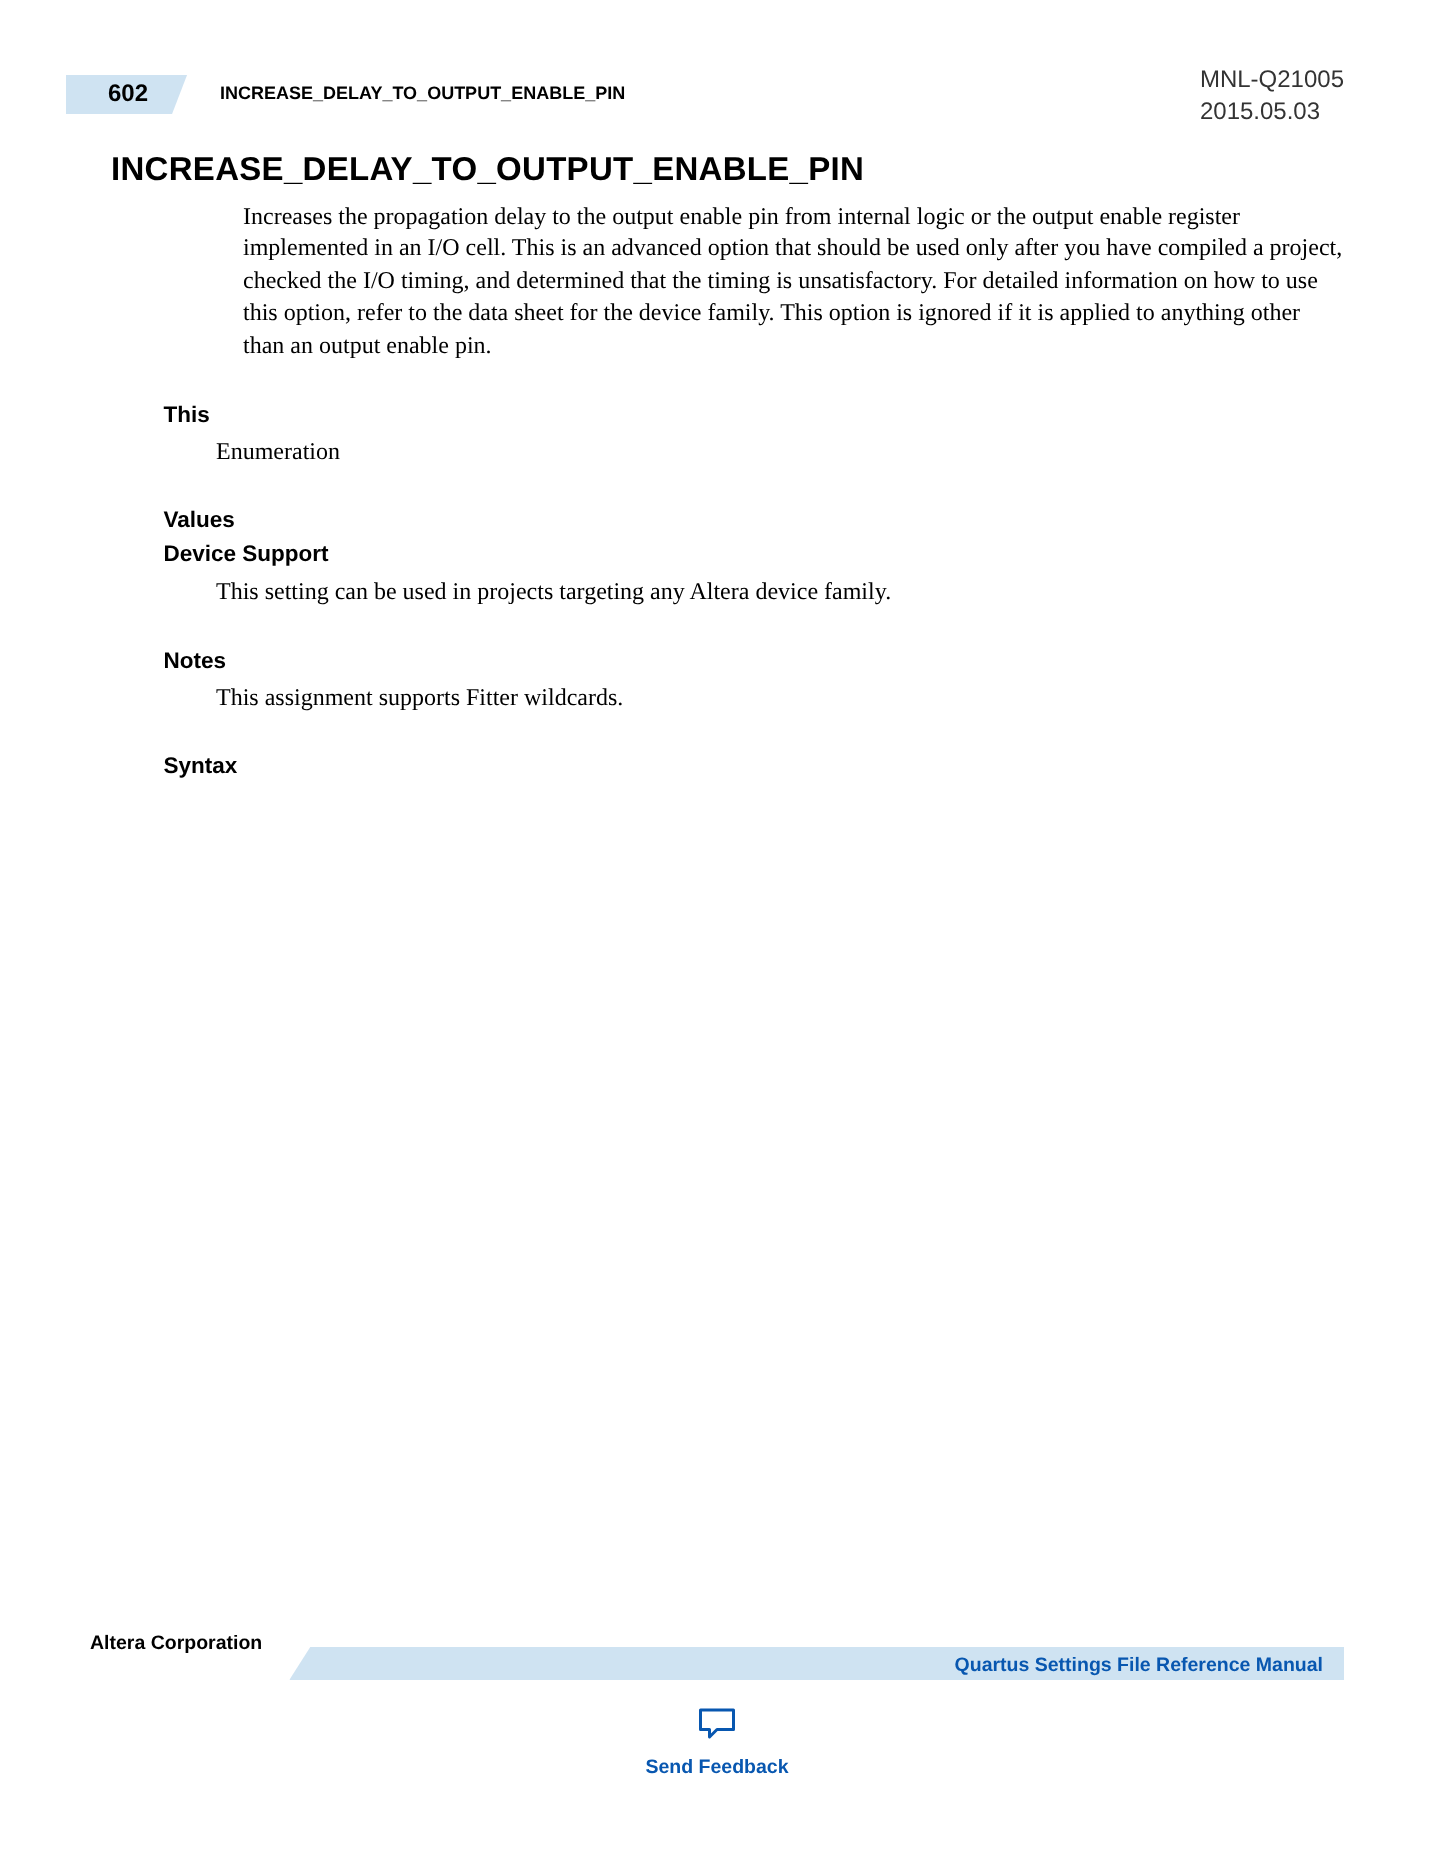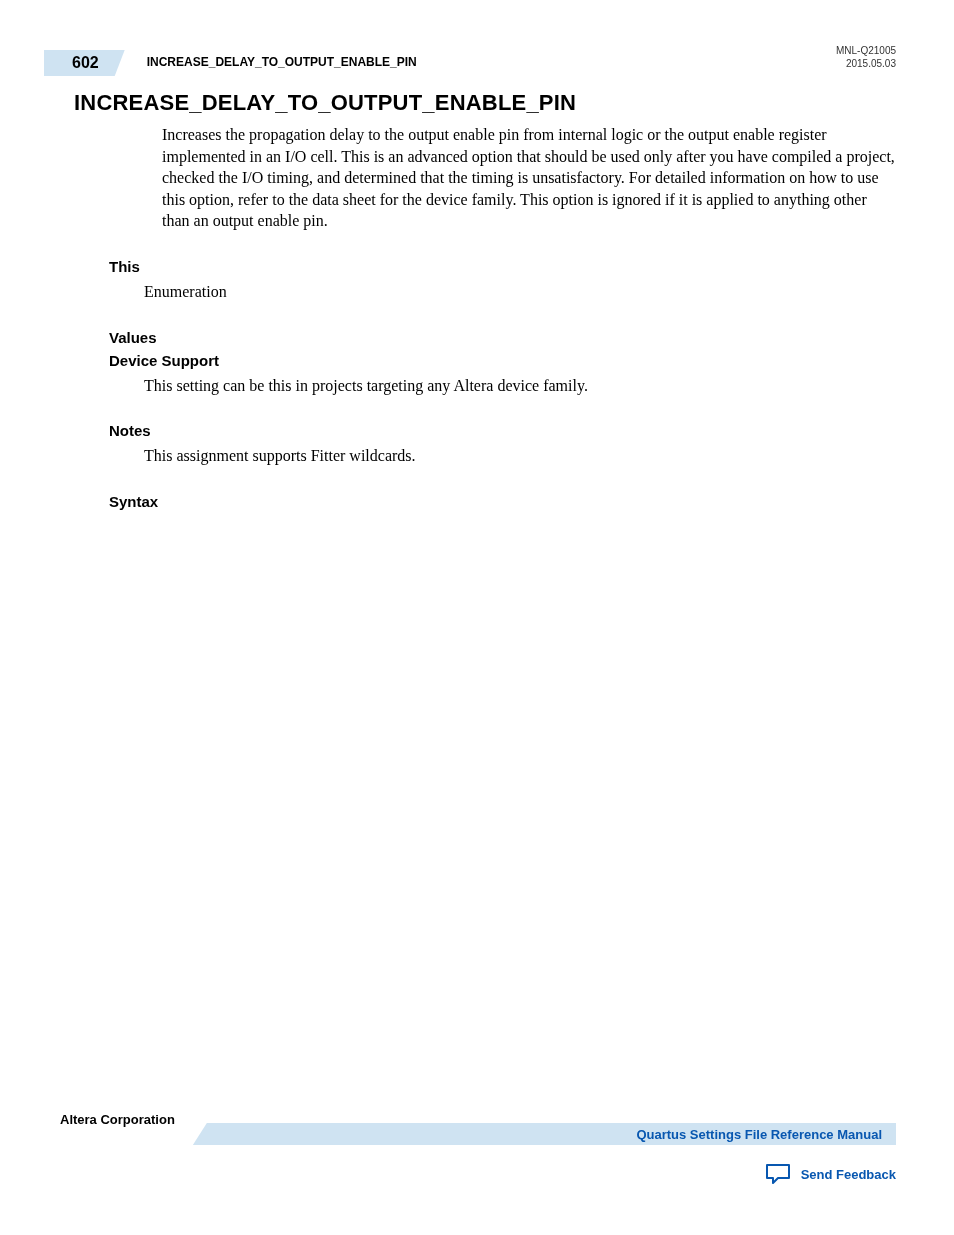--- a/index.html
+++ b/index.html
@@ -31,23 +31,22 @@
     clip-path: polygon(0 0, 100% 0, calc(100% - 10px) 100%, 0 100%);
   }
   .header-section-name {
     font-family: Arial, Helvetica, sans-serif;
     font-weight: bold;
     font-size: 12px;
     padding-top: 11px;
   }
   .doc-id-block {
     margin-left: auto;
-    text-align: right;
     font-family: Arial, Helvetica, sans-serif;
-    font-size: 10px;
+    font-size: 16px;
     color: #333;
     line-height: 1.3;
   }
   .main-heading {
     font-family: Arial, Helvetica, sans-serif;
     font-weight: bold;
     font-size: 22px;
     margin: 8px 0 8px 30px;
     letter-spacing: 0.2px;
   }
@@ -114,20 +113,21 @@
     font-weight: bold;
     font-size: 13px;
     color: #0857b0;
     text-decoration: none;
   }
   .feedback-row {
     display: flex;
     justify-content: flex-end;
     align-items: center;
     gap: 10px;
+    flex-direction: column;
   }
   .feedback-link {
     font-family: Arial, Helvetica, sans-serif;
     font-weight: bold;
     font-size: 13px;
     color: #0857b0;
     text-decoration: none;
   }
   .comment-icon {
     width: 26px;
@@ -150,21 +150,21 @@
   <h1 class="main-heading">INCREASE_DELAY_TO_OUTPUT_ENABLE_PIN</h1>
 
   <p class="body-text">Increases the propagation delay to the output enable pin from internal logic or the output enable register implemented in an I/O cell. This is an advanced option that should be used only after you have compiled a project, checked the I/O timing, and determined that the timing is unsatisfactory. For detailed information on how to use this option, refer to the data sheet for the device family. This option is ignored if it is applied to anything other than an output enable pin.</p>
 
   <div class="subhead">This</div>
   <p class="sub-body">Enumeration</p>
 
   <div class="subhead">Values</div>
 
   <div class="subhead">Device Support</div>
-  <p class="sub-body">This setting can be this in projects targeting any Altera device family.</p>
+  <p class="sub-body">This setting can be used in projects targeting any Altera device family.</p>
 
   <div class="subhead">Notes</div>
   <p class="sub-body">This assignment supports Fitter wildcards.</p>
 
   <div class="subhead">Syntax</div>
 </div>
 
 <div class="footer">
   <div class="footer-bar">
     <div class="footer-left">Altera Corporation</div>

